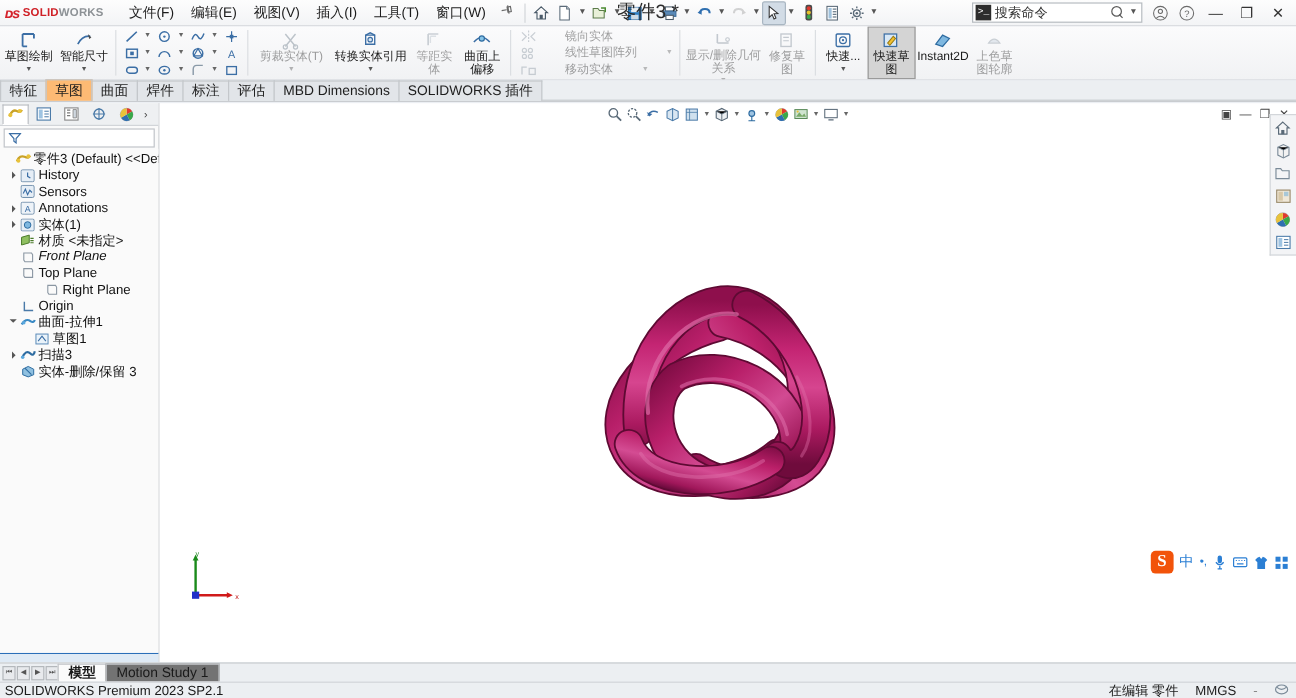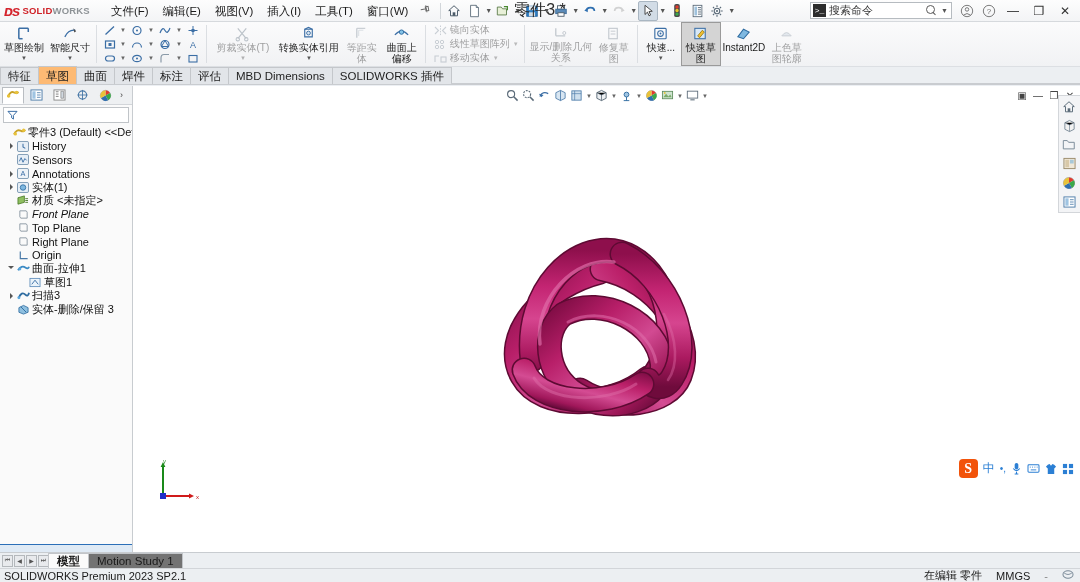--- a/index.html
+++ b/index.html
@@ -16,21 +16,21 @@
   #app { position: relative; width: 1080px; height: 582px; background: #eceff3; }
 
   
   .titlebar {
     position: absolute; top: 0; left: 0; width: 1080px; height: 22px;
     background: linear-gradient(#fdfdfd, #f3f4f6);
     border-bottom: 1px solid #d6d9dd;
     display: flex; align-items: center;
   }
   .sw-logo { display: flex; align-items: center; padding: 0 6px 0 4px; gap: 3px; }
-  .sw-mark { font-size: 15px; font-weight: bold; color: #d4232c; font-style: italic; letter-spacing: -1px; text-align: center;}
+  .sw-mark { font-size: 12px; font-weight: bold; color: #d4232c; font-style: italic; letter-spacing: -1px; text-align: center;}
   .sw-word { font-size: 9.5px; font-weight: bold; letter-spacing: .2px; }
   .sw-word .red { color: #cf2026; }
   .sw-word .gry { color: #8d9296; }
 
   .menubar { display: flex; align-items: center; height: 22px; margin-left: 8px; }
   .menu-item {
     padding: 3px 7px; font-size: 11.5px; color: #1b1b1b; cursor: default; line-height: 14px;
   }
   .pin-icon { padding: 0 8px 0 4px; color: #6a6a6a; font-size: 11px; transform: rotate(35deg); display:inline-block;}
 
@@ -82,21 +82,21 @@
   .rbig .cr { font-size: 6px; color: #555; line-height: 7px; margin-top: 1px;}
   .rbig.w66 { width: 66px; }
   .rbig.w46 { width: 46px; }
   .rbig.w40 { width: 40px; }
 
   .rsmallgrid { display: grid; grid-template-rows: repeat(3, 14px); grid-auto-flow: column; align-content:center; padding: 2px 1px;}
   .rsm { display: flex; align-items: center; padding: 0 2px; cursor: default; height: 14px; }
   .rsm .ic { width: 15px; height: 13px; display:flex;align-items:center;justify-content:center;}
   .rsm .lb { font-size: 10px; color: #1c1c1c; padding-left: 2px; white-space: nowrap;}
   .rsm .cr { font-size: 6px; color: #666; padding-left: 3px;}
-  .rsm.dis { opacity: .42; }
+  .rsm.dis { opacity: .42; gap: 21px; }
 
   
   .cmdtabs {
     position: absolute; top: 67px; left: 0; width: 1080px; height: 18px;
     background: #eceff2; display: flex; align-items: flex-end;
     border-bottom: 1px solid #c9ccd0;
   }
   .ctab {
     height: 17px; padding: 0 7px; font-size: 11.5px; line-height: 17px;
     border: 1px solid #c4c7cb; border-bottom: none; background: #e2e5e9;
@@ -758,21 +758,21 @@
 
       <div class="tnode" style="padding-left:16px;">
         <div class="tico">
             <svg width="11" height="11" viewBox="0 0 12 12">
               <path d="M2 2 H9 L10 3.5 V10 H3 L2 8.5 Z" fill="none" stroke="#8a96a2" stroke-width="1"></path>
             </svg>
           </div>
         <div class="tlb">Top Plane</div>
       </div>
 
-      <div class="tnode" style="padding-left:16px;">
+      <div class="tnode" style="padding-left:16px;margin-left:20px;">
         <div class="tico">
             <svg width="11" height="11" viewBox="0 0 12 12">
               <path d="M2 2 H9 L10 3.5 V10 H3 L2 8.5 Z" fill="none" stroke="#8a96a2" stroke-width="1"></path>
             </svg>
           </div>
         <div class="tlb">Right Plane</div>
       </div>
 
       <div class="tnode" style="padding-left:16px;">
         <div class="tico">

